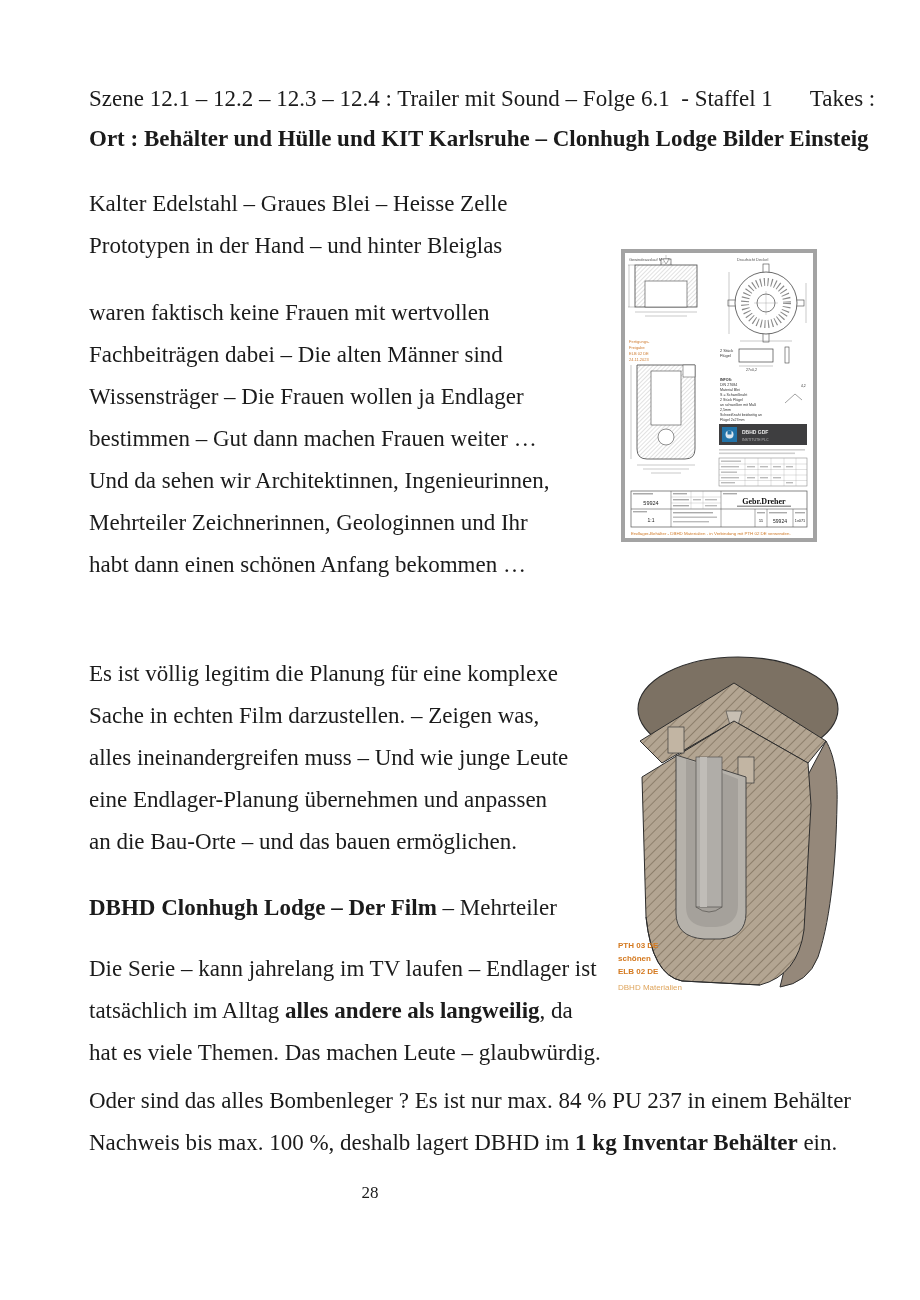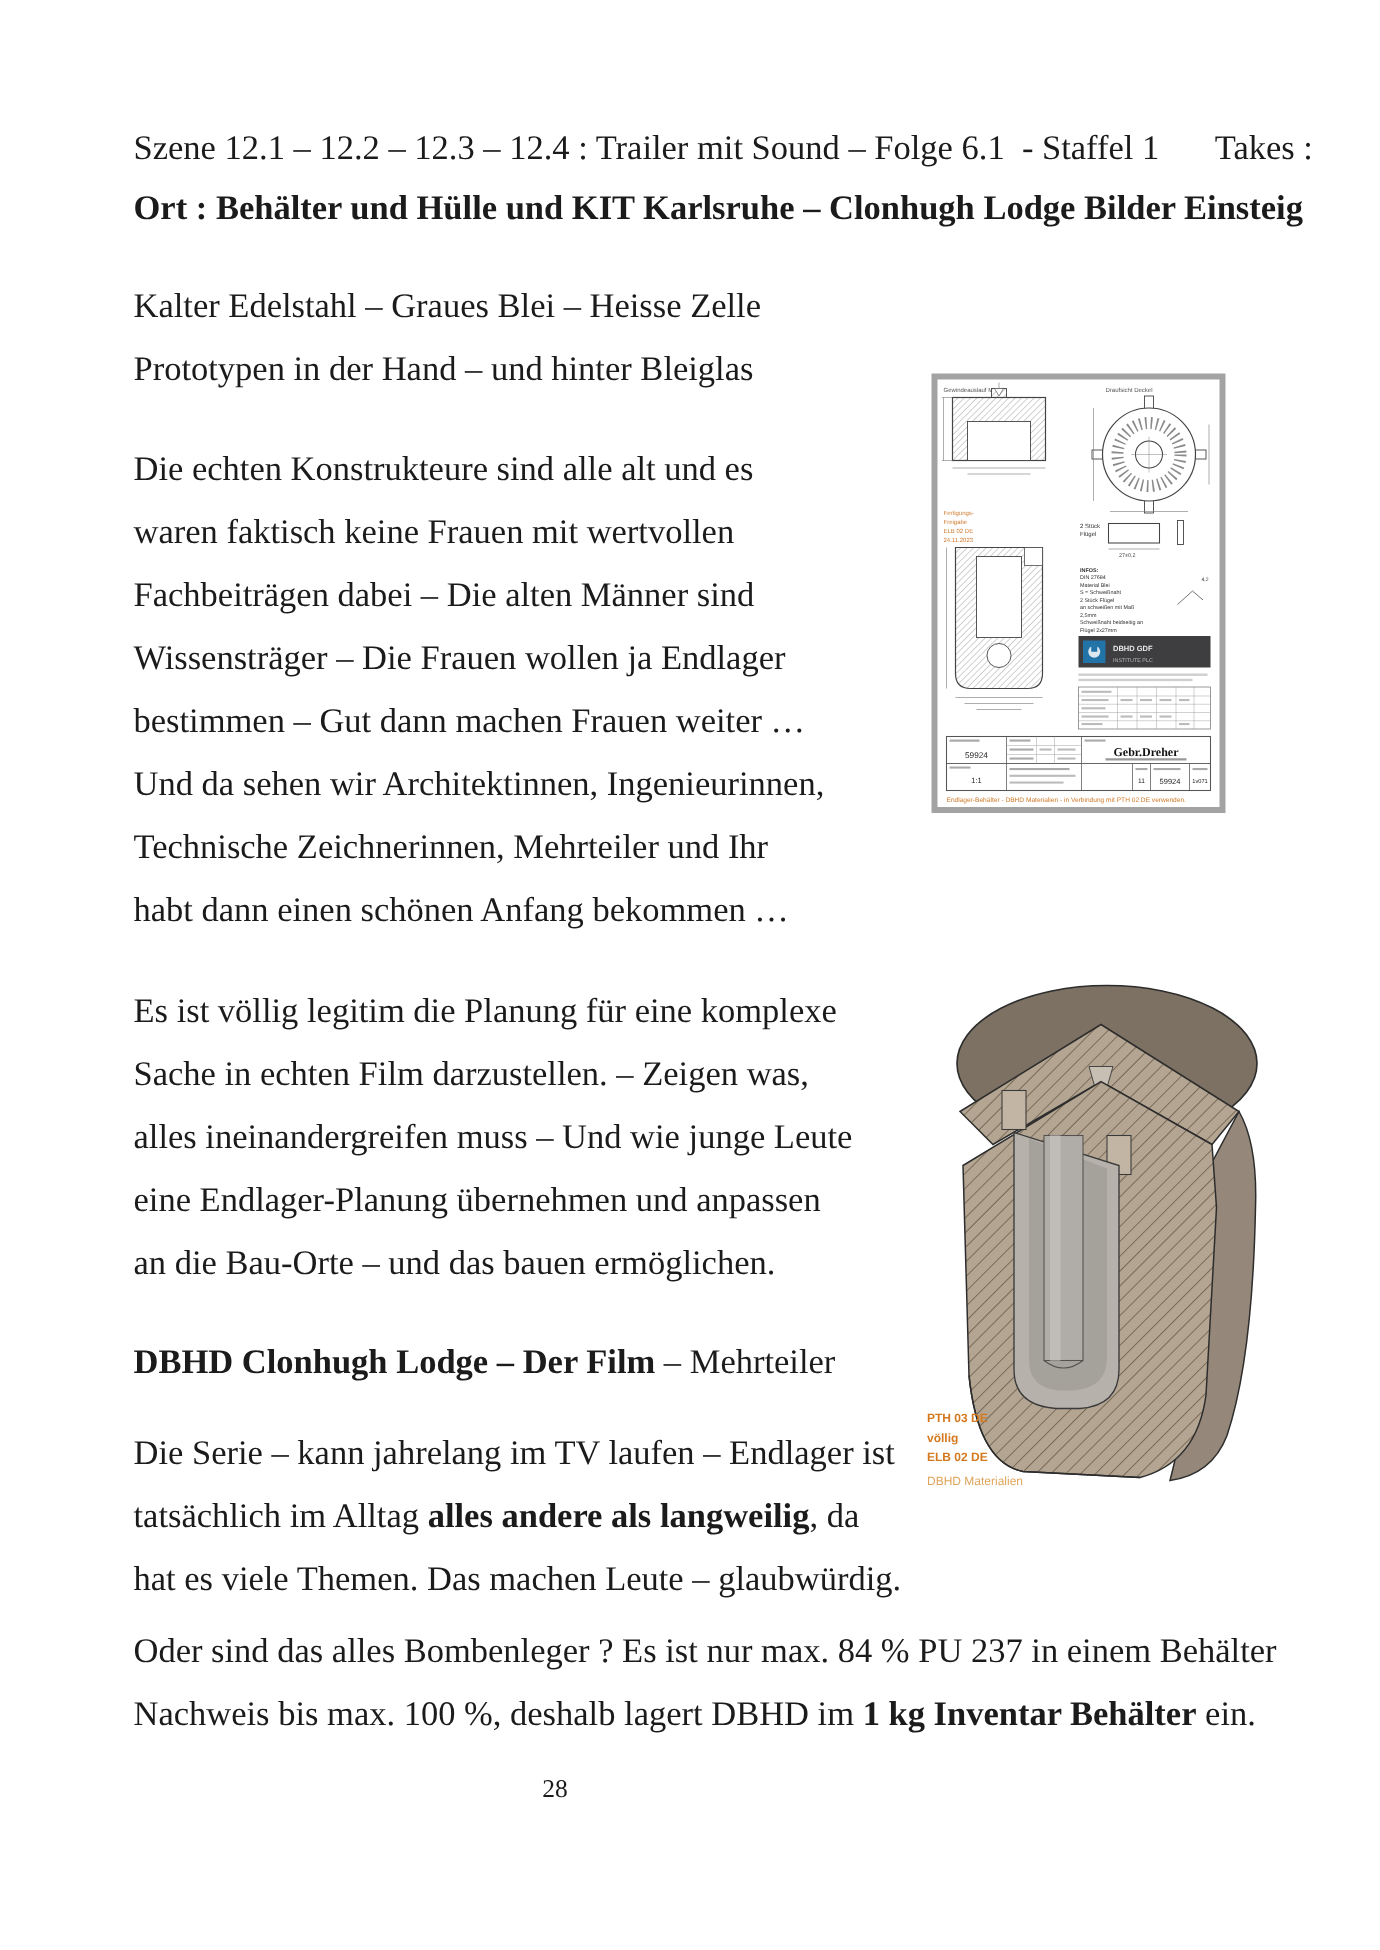--- a/index.html
+++ b/index.html
@@ -35,27 +35,26 @@
       <div class="tline"><span class="">Szene 12.1 – 12.2 – 12.3 – 12.4 : Trailer mit Sound – Folge 6.1  - Staffel 1</span><span class="tab-gap">Takes :</span></div>
     </div>
   <div class="para p2">
       <div class="tline"><span class="bold ">Ort : Behälter und Hülle und KIT Karlsruhe – Clonhugh Lodge Bilder Einsteig</span></div>
     </div>
   <div class="para p3">
       <div class="tline"><span class="">Kalter Edelstahl – Graues Blei – Heisse Zelle</span></div>
       <div class="tline"><span class="">Prototypen in der Hand – und hinter Bleiglas</span></div>
     </div>
   <div class="para p4">
-      <div class="tline"><span class="">Die echten Konstrukteure sind alle alt und es</span></div>
       <div class="tline"><span class="">waren faktisch keine Frauen mit wertvollen</span></div>
       <div class="tline"><span class="">Fachbeiträgen dabei – Die alten Männer sind</span></div>
       <div class="tline"><span class="">Wissensträger – Die Frauen wollen ja Endlager</span></div>
       <div class="tline"><span class="">bestimmen – Gut dann machen Frauen weiter …</span></div>
       <div class="tline"><span class="">Und da sehen wir Architektinnen, Ingenieurinnen,</span></div>
-      <div class="tline"><span class="">Technische Zeichnerinnen, Mehrteiler und Ihr</span></div>
+      <div class="tline"><span class="">Mehrteiler Zeichnerinnen, Geologinnen und Ihr</span></div>
       <div class="tline"><span class="">habt dann einen schönen Anfang bekommen …</span></div>
     </div>
   <div class="para p5">
       <div class="tline"><span class="">Es ist völlig legitim die Planung für eine komplexe</span></div>
       <div class="tline"><span class="">Sache in echten Film darzustellen. – Zeigen was,</span></div>
       <div class="tline"><span class="">alles ineinandergreifen muss – Und wie junge Leute</span></div>
       <div class="tline"><span class="">eine Endlager-Planung übernehmen und anpassen</span></div>
       <div class="tline"><span class="">an die Bau-Orte – und das bauen ermöglichen.</span></div>
     </div>
   <div class="para p6">
@@ -259,19 +258,19 @@
         <path d="M74,114 L74,262 Q74,280 94,282 L104,282 Q126,280 126,260 L126,134 Z" fill="#a5a19b"></path>
         <rect x="84" y="112" width="26" height="150" fill="#b0ada8" stroke="#55524d" stroke-width="0.7"></rect>
         <rect x="88" y="112" width="7" height="150" fill="#c0bdb8"></rect>
         <path d="M84,262 Q97,272 110,262" fill="none" stroke="#55524d" stroke-width="0.7"></path>
       </g>
 
       <path d="M34,272 Q40,330 70,336 L148,340" fill="none" stroke="#2c2c2c" stroke-width="1"></path>
     </svg>
     <div class="r-label">
       <div>PTH 03 DE</div>
-      <div>völlig</div>
+      <div>schönen</div>
       <div>ELB 02 DE</div>
     </div>
     <div class="r-sublabel">DBHD Materialien</div>
   </div>
 
 </div>
 
 </body></html>

